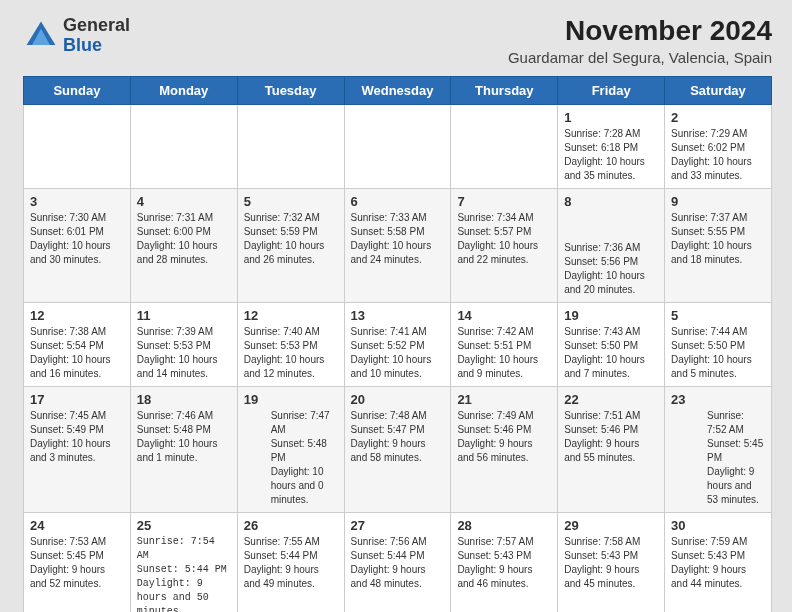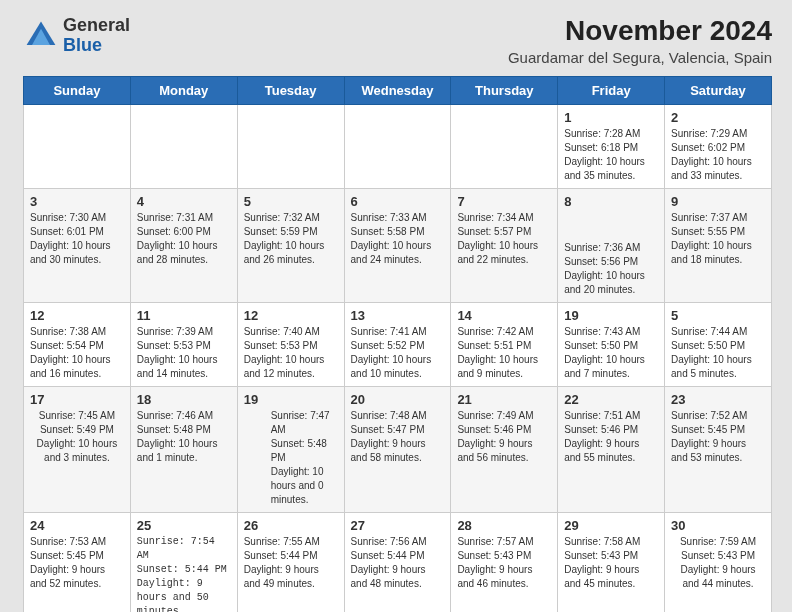--- a/index.html
+++ b/index.html
@@ -234,21 +234,21 @@
           <td style="background: rgb(255, 255, 255);">
             <span class="day-number">5</span>
             <div class="day-info" style="white-space: pre-wrap;">Sunrise: 7:44 AM
 Sunset: 5:50 PM
 Daylight: 10 hours and 5 minutes.</div>
           </td>
         </tr>
         <tr>
           <td style="background: rgb(245, 245, 245);">
             <span class="day-number">17</span>
-            <div class="day-info" style="white-space: pre-wrap; text-align: center;">Sunrise: 7:45 AM
+            <div class="day-info" style="white-space: pre-wrap;">Sunrise: 7:45 AM
 Sunset: 5:49 PM
 Daylight: 10 hours and 3 minutes.</div>
           </td>
           <td style="background: rgb(245, 245, 245);">
             <span class="day-number">18</span>
             <div class="day-info" style="white-space: pre-wrap;">Sunrise: 7:46 AM
 Sunset: 5:48 PM
 Daylight: 10 hours and 1 minute.</div>
           </td>
           <td style="background: rgb(245, 245, 245);">
@@ -270,21 +270,21 @@
 Daylight: 9 hours and 56 minutes.</div>
           </td>
           <td style="background: rgb(245, 245, 245);">
             <span class="day-number">22</span>
             <div class="day-info" style="white-space: pre-wrap;">Sunrise: 7:51 AM
 Sunset: 5:46 PM
 Daylight: 9 hours and 55 minutes.</div>
           </td>
           <td style="background: rgb(245, 245, 245);">
             <span class="day-number">23</span>
-            <div class="day-info" style="white-space: pre-wrap;">Sunrise: 7:52 AM
+            <div class="day-info" style="white-space: pre-wrap; margin-left: 36px;">Sunrise: 7:52 AM
 Sunset: 5:45 PM
 Daylight: 9 hours and 53 minutes.</div>
           </td>
         </tr>
         <tr>
           <td style="background: rgb(255, 255, 255);">
             <span class="day-number">24</span>
             <div class="day-info" style="white-space: pre-wrap;">Sunrise: 7:53 AM
 Sunset: 5:45 PM
 Daylight: 9 hours and 52 minutes.</div>
@@ -314,20 +314,20 @@
 Daylight: 9 hours and 46 minutes.</div>
           </td>
           <td style="background: rgb(255, 255, 255);">
             <span class="day-number">29</span>
             <div class="day-info" style="white-space: pre-wrap;">Sunrise: 7:58 AM
 Sunset: 5:43 PM
 Daylight: 9 hours and 45 minutes.</div>
           </td>
           <td style="background: rgb(255, 255, 255);">
             <span class="day-number">30</span>
-            <div class="day-info" style="white-space: pre-wrap; text-align: center;">Sunrise: 7:59 AM
+            <div class="day-info" style="white-space: pre-wrap;">Sunrise: 7:59 AM
 Sunset: 5:43 PM
 Daylight: 9 hours and 44 minutes.</div>
           </td>
         </tr>
       </tbody>
   </table>
 </div>
 
 </body></html>

